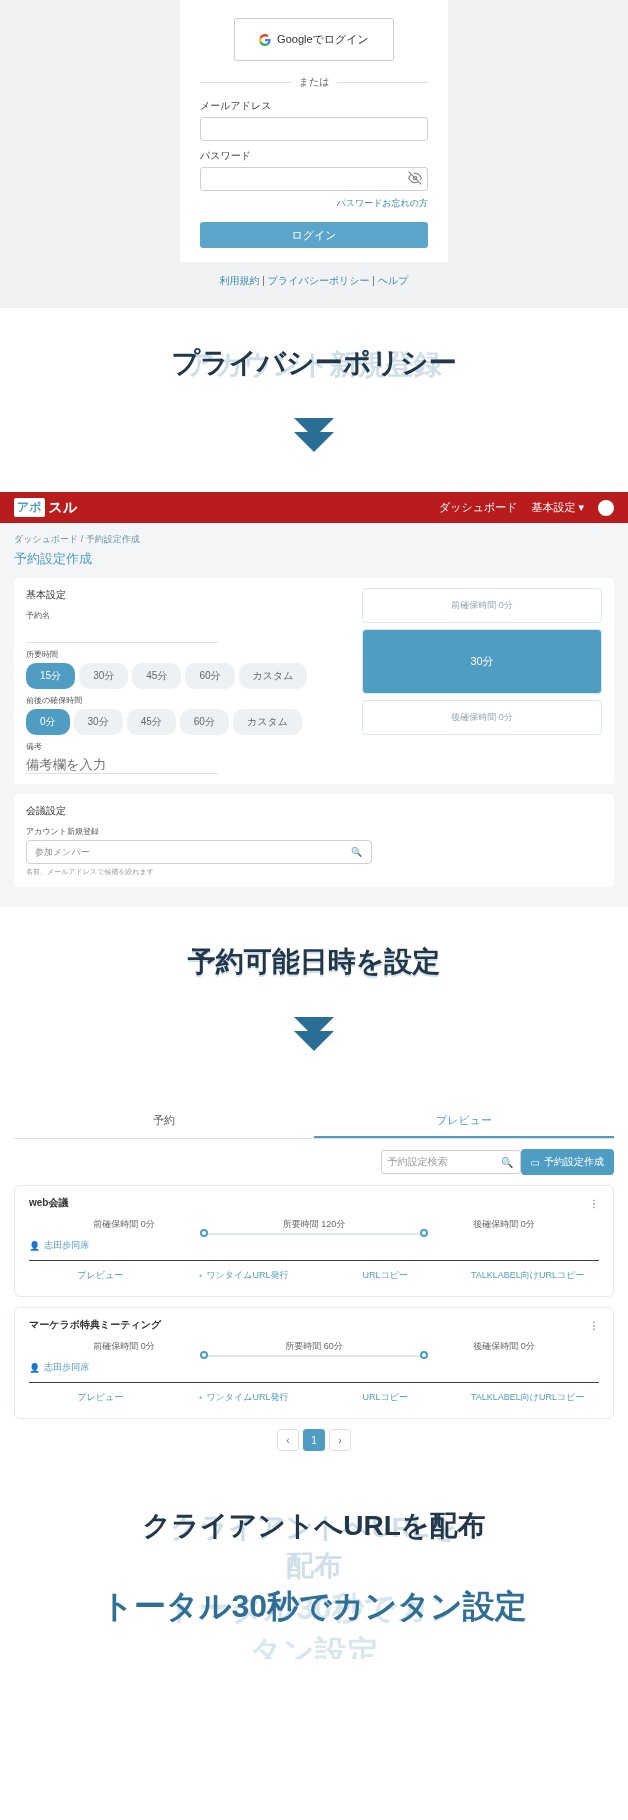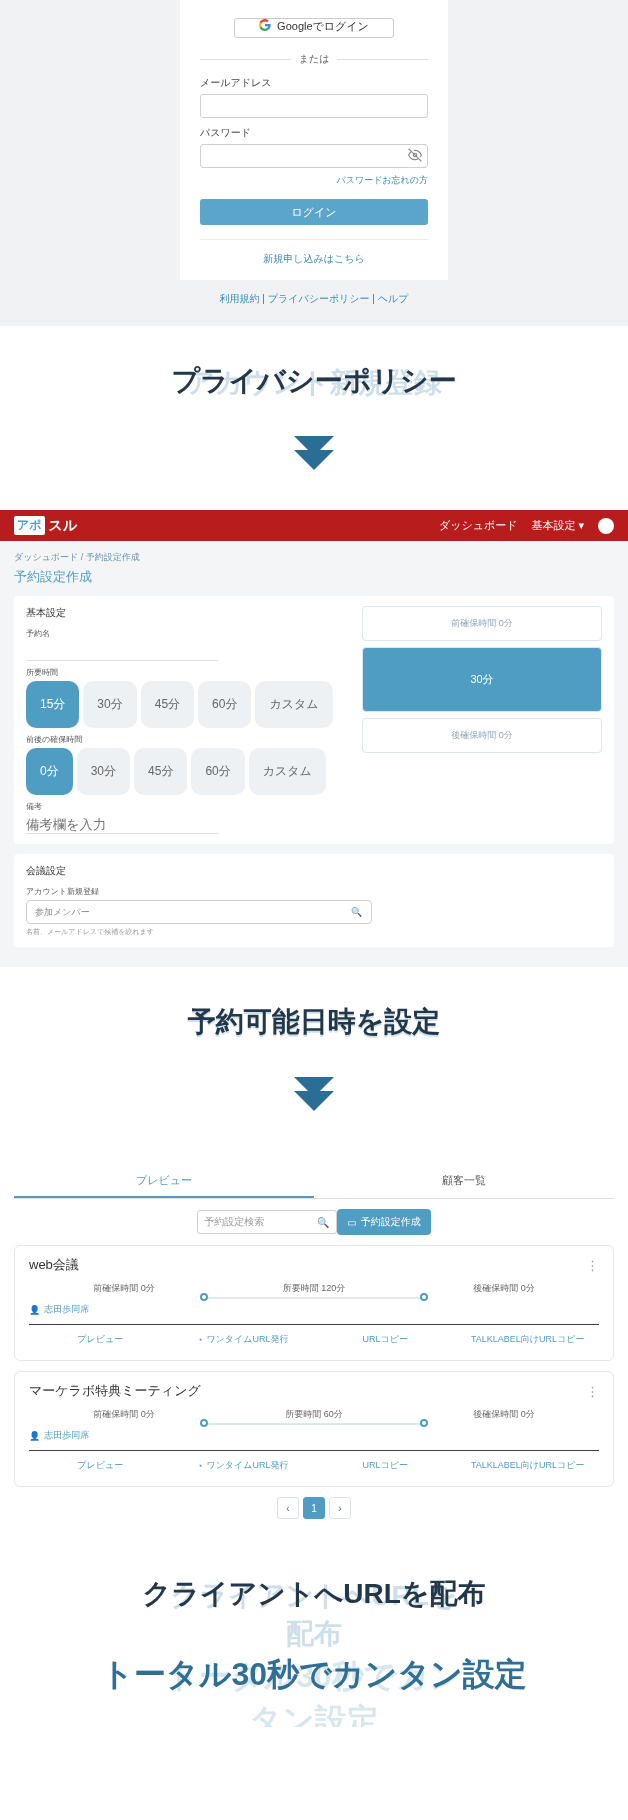--- a/index.html
+++ b/index.html
@@ -1,21 +1,21 @@
 <!DOCTYPE html>
 <html><head>
 <meta charset="utf-8">
 <style>
 *{box-sizing:border-box;margin:0;padding:0;font-family:"Hiragino Sans","Meiryo",sans-serif}
 body{width:628px;background:#fff}
 .section{width:100%}
 
 .login-area{background:#f0f2f4;padding:0 0 20px 0;display:flex;flex-direction:column;align-items:center}
 .login-card{width:268px;background:#fff;margin:0;padding:18px 20px 14px 20px}
-.g-btn{display:flex;align-items:flex-start;justify-content:center;gap:6px;border:1px solid #ccc;border-radius:3px;height:20px;font-size:11px;color:#333;background:#fff;width:160px;margin:0 auto;cursor:pointer}
+.g-btn{display:flex;align-items:center;justify-content:center;gap:6px;border:1px solid #ccc;border-radius:3px;height:43px;font-size:11px;color:#333;background:#fff;width:160px;margin:0 auto;cursor:pointer}
 .or-wrap{display:flex;align-items:center;margin:14px 0 10px 0;gap:8px}
 .or-wrap::before,.or-wrap::after{content:"";flex:1;height:1px;background:#e0e0e0}
 .or-wrap span{font-size:10px;color:#666}
 .flabel{font-size:10px;color:#444;margin:8px 0 4px 0;display:block}
 .finput{width:100%;height:24px;border:1px solid #d0d0d0;border-radius:3px;padding:0 6px;font-size:11px}
 .pwwrap{position:relative}
 .eye{position:absolute;right:6px;top:4px;color:#888;font-size:14px;cursor:pointer}
 .forgot{text-align:right;margin-top:6px;font-size:9px;color:#3a8ab8}
 .login-btn{width:100%;height:26px;background:#5aa5c9;color:#fff;border:none;border-radius:3px;font-size:11px;margin-top:12px;cursor:pointer}
 .signup-link{text-align:center;font-size:10px;color:#3a8ab8;margin-top:14px;border-top:1px solid #eee;padding-top:12px}
@@ -37,40 +37,40 @@
 .avatar{width:16px;height:16px;border-radius:50%;background:#fff}
 .app-body{padding:10px 14px}
 .crumb{font-size:9px;color:#6a93ad}
 .crumb a{color:#6a93ad;text-decoration:none}
 .page-title{font-size:13px;color:#4f9dc3;margin:4px 0 10px 0}
 .card{background:#fff;border-radius:4px;padding:10px 12px;margin-bottom:10px}
 .card-h{font-size:10px;color:#333;margin-bottom:8px}
 .small-label{font-size:8px;color:#555;margin:6px 0 3px 0;display:block}
 .full-input{width:60%;height:18px;border:none;border-bottom:1px solid #e0e0e0}
 .pill-row{display:flex;gap:4px;align-items:center}
-.pill{font-size:12px;padding:15px 14px;border-radius:10px;background:#edf1f4;color:#666;cursor:pointer}
+.pill{font-size:10px;padding:6px 14px;border-radius:10px;background:#edf1f4;color:#666;cursor:pointer}
 .pill.active{background:#4f9dc3;color:#fff}
 .two-col{display:flex;gap:16px}
 .left-col{flex:1}
 .right-col{width:240px}
 .timebox{border:1px solid #d9e8f0;border-radius:4px;text-align:center;font-size:9px;color:#8ba7b8;padding:10px 0;margin-bottom:6px}
 .timebox.big{background:#4f9dc3;color:#fff;padding:24px 0;font-size:11px}
 .member-box{border:1px solid #d0d0d0;border-radius:4px;height:24px;display:flex;align-items:center;justify-content:space-between;padding:0 8px;font-size:9px;color:#888;width:60%}
 .hint{font-size:7px;color:#999;margin-top:3px}
 
 .tabs-area{padding:14px 14px 20px 14px;background:#fff}
 .tabs{display:flex;border-bottom:1px solid #e0e0e0;margin-bottom:10px}
 .tab{flex:1;text-align:center;font-size:11px;color:#555;padding:8px 0;cursor:pointer}
 .tab.active{color:#4f9dc3;border-bottom:2px solid #4f9dc3}
-.search-row{display:flex;justify-content:center;align-items:center;margin-bottom:10px}
+.search-row{display:flex;justify-content:flex-end;align-items:center;margin-bottom:10px}
 .search-box{border:1px solid #d0d0d0;border-radius:3px;height:24px;display:flex;align-items:center;width:140px;padding:0 6px;font-size:10px;color:#999}
 .search-box .si{margin-left:auto;color:#aaa}
 .create-btn{background:#4f9dc3;color:#fff;border:none;border-radius:4px;font-size:10px;padding:6px 10px;display:flex;align-items:center;gap:4px;cursor:pointer}
 .res-card{border:1px solid #e4e8ec;border-radius:6px;padding:10px 14px 6px 14px;margin-bottom:10px}
-.res-title{font-size:13px;font-weight:400;color:#333;display:flex;justify-content:space-between;align-items:center}
+.res-title{font-size:10px;font-weight:700;color:#333;display:flex;justify-content:space-between;align-items:center}
 .res-title .dots{color:#999;cursor:pointer}
 .res-times{display:flex;align-items:center;font-size:9px;color:#666;margin:8px 0;position:relative}
 .seg-label{flex:1;text-align:center}
 .bar{position:absolute;left:30%;right:30%;top:15px;height:2px;background:#e0e8ee}
 .bar .dotc{width:8px;height:8px;border-radius:50%;border:2px solid #4f9dc3;background:#fff;position:absolute;top:-4px}
 .dotc.d1{left:0}.dotc.d2{right:0}
 .res-owner{font-size:9px;color:#4f9dc3;display:flex;align-items:center;gap:4px;margin:4px 0}
 .res-owner .uic{color:#9ab8c9}
 .res-actions{display:flex;border-top:1px solid #404040;margin-top:8px}
 .ract{flex:1;text-align:center;font-size:9px;color:#4f9dc3;padding:8px 0;cursor:pointer;display:flex;align-items:center;justify-content:center;gap:4px}
@@ -105,21 +105,20 @@
       <input type="password" class="finput" style="">
       <span class="eye">
         <svg width="14" height="14" viewBox="0 0 24 24" fill="none" stroke="#888" stroke-width="2">
             <path d="M17.94 17.94A10 10 0 0 1 12 20C5 20 1 12 1 12a18 18 0 0 1 4.06-5.06M9.9 4.24A9 9 0 0 1 12 4c7 0 11 8 11 8a18 18 0 0 1-2.11 3.11M1 1l22 22"></path>
             <circle cx="12" cy="12" r="3"></circle>
           </svg>
       </span>
     </div>
     <div class="forgot">パスワードお忘れの方</div>
     <button class="login-btn">ログイン</button>
-    <div class="signup-link">新規申し込みはこちら</div>
   </div>
   <div class="foot-links">
     <span>利用規約</span>
     <span class="sep"> | </span>
     <span>プライバシーポリシー</span>
     <span class="sep"> | </span>
     <span>ヘルプ</span>
   </div>
 </div>
 
@@ -193,22 +192,22 @@
 </div>
 
 <div class="caption" data-shadow="予約可能日時を設定">予約可能日時を設定</div>
 <div class="darrow">
     <div class="tri"></div>
     <div class="tri"></div>
   </div>
 
 <div class="section tabs-area">
   <div class="tabs">
+    <div class="tab">予約</div>
     <div class="tab active">プレビュー</div>
-    <div class="tab">顧客一覧</div>
   </div>
   <div class="search-row">
     <div class="search-box">
       <span>予約設定検索</span>
         <span class="si">🔍</span>
     </div>
     <button class="create-btn">
       <span>▭</span>
       <span>予約設定作成</span>
     </button>

